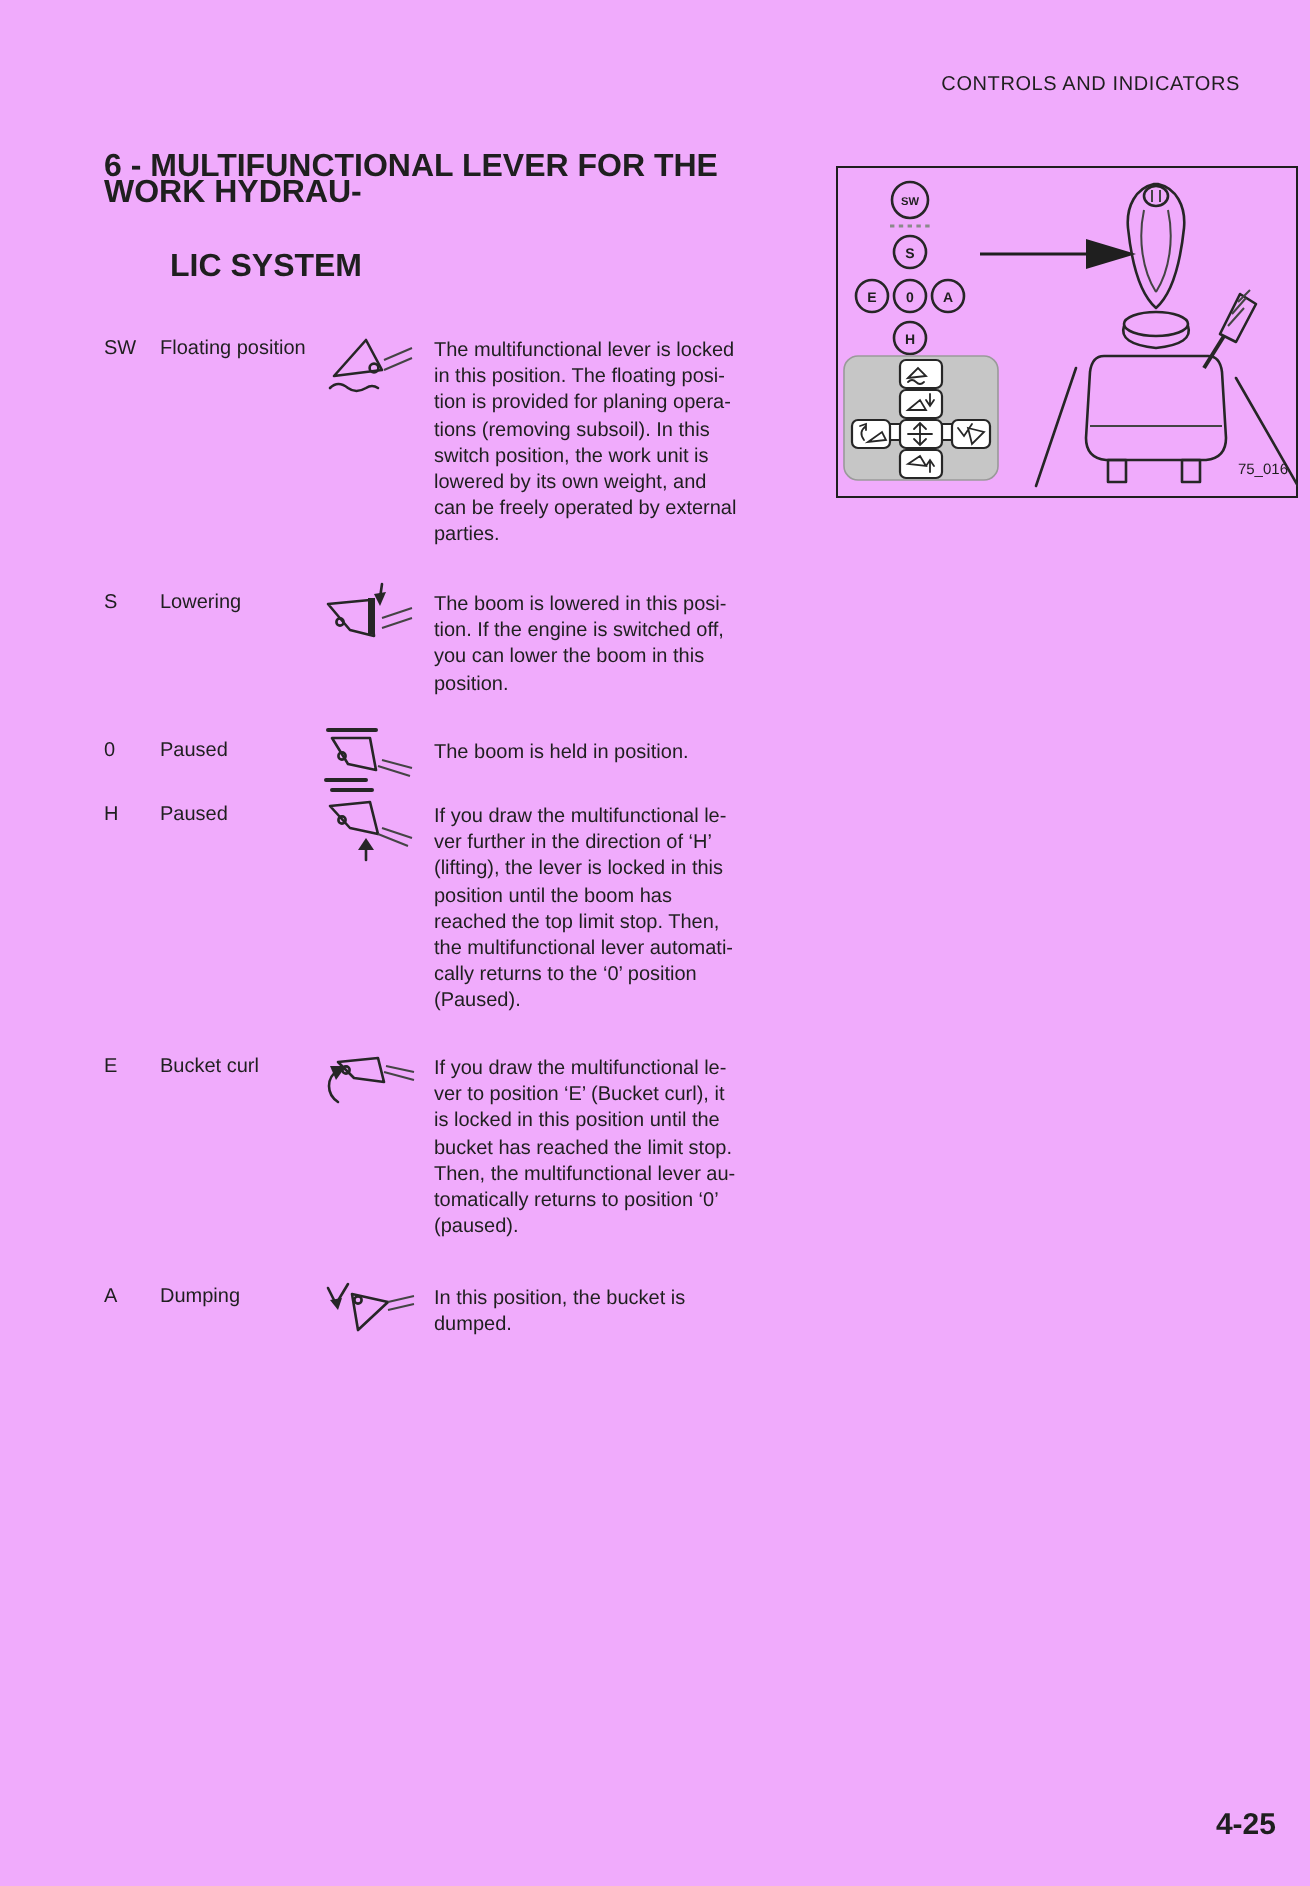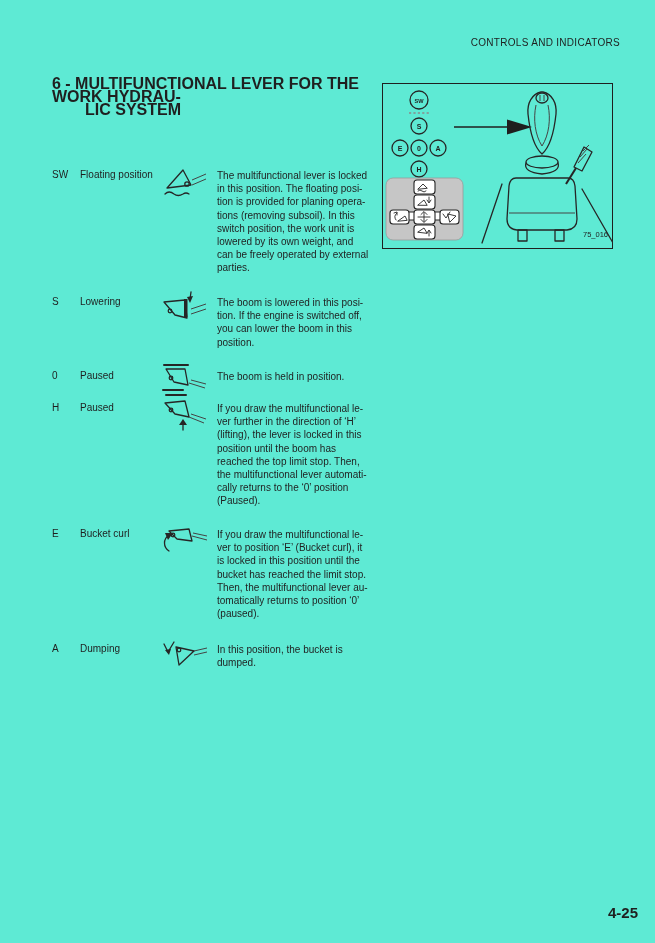--- a/index.html
+++ b/index.html
@@ -1,45 +1,45 @@
 <!DOCTYPE html>
 <html><head>
 <meta charset="utf-8">
 <style>
   html,body { margin:0; padding:0; background:#e8e8e6; }
   .page {
     position:relative; width:655px; height:943px; margin:0 auto;
-    background:#5eead4; color:#1f1f1f;
+    background:#f0abfc; color:#1f1f1f;
     font-family:"Liberation Sans", sans-serif;
     overflow:hidden;
   }
   .hdr {
     position:absolute; top:37px; right:35px;
     font-size:10px; letter-spacing:.3px;
   }
   .title {
     position:absolute; left:52px; top:77px; width:345px;
     font-weight:bold; font-size:16px; line-height:13px;
   }
-  .title .l2 { padding-left:33px; }
+  .title .l2 { padding-left:33px;margin-top:24px; }
   .intro {
     position:absolute; left:52px; top:109px; width:338px;
     font-size:10px; line-height:13px;
   }
   .intro .jline { text-align:justify; text-align-last:justify; }
   .row { position:absolute; left:52px; width:345px; }
   .row .key   { position:absolute; left:0;   top:0; width:26px; font-size:10px; }
   .row .label { position:absolute; left:28px; top:0; width:84px; font-size:10px; }
   .row .ricon { position:absolute; left:109px; top:-5px; width:48px; height:38px; }
   .row .desc  {
     position:absolute; left:165px; top:0; width:200px;
     font-size:10px; line-height:13.2px; white-space:pre-line;
   }
   .figure {
-    position:absolute; left:382px; top:83px; width:231px; height:190px;
+    position:absolute; left:418px; top:83px; width:231px; height:190px;
   }
   .figlabel { font-size:7.5px; fill:#1f1f1f; }
   .circlbl  { font-size:7px; font-weight:bold; fill:#1f1f1f; }
   .circlbl.small { font-size:5.6px; }
   .pgnum {
     position:absolute; right:17px; top:904px;
     font-weight:bold; font-size:15px;
   }
   svg .stroke { stroke:#262626; fill:none; stroke-width:1.3; stroke-linejoin:round; stroke-linecap:round; }
   svg .thin   { stroke:#444; fill:none; stroke-width:1; }

